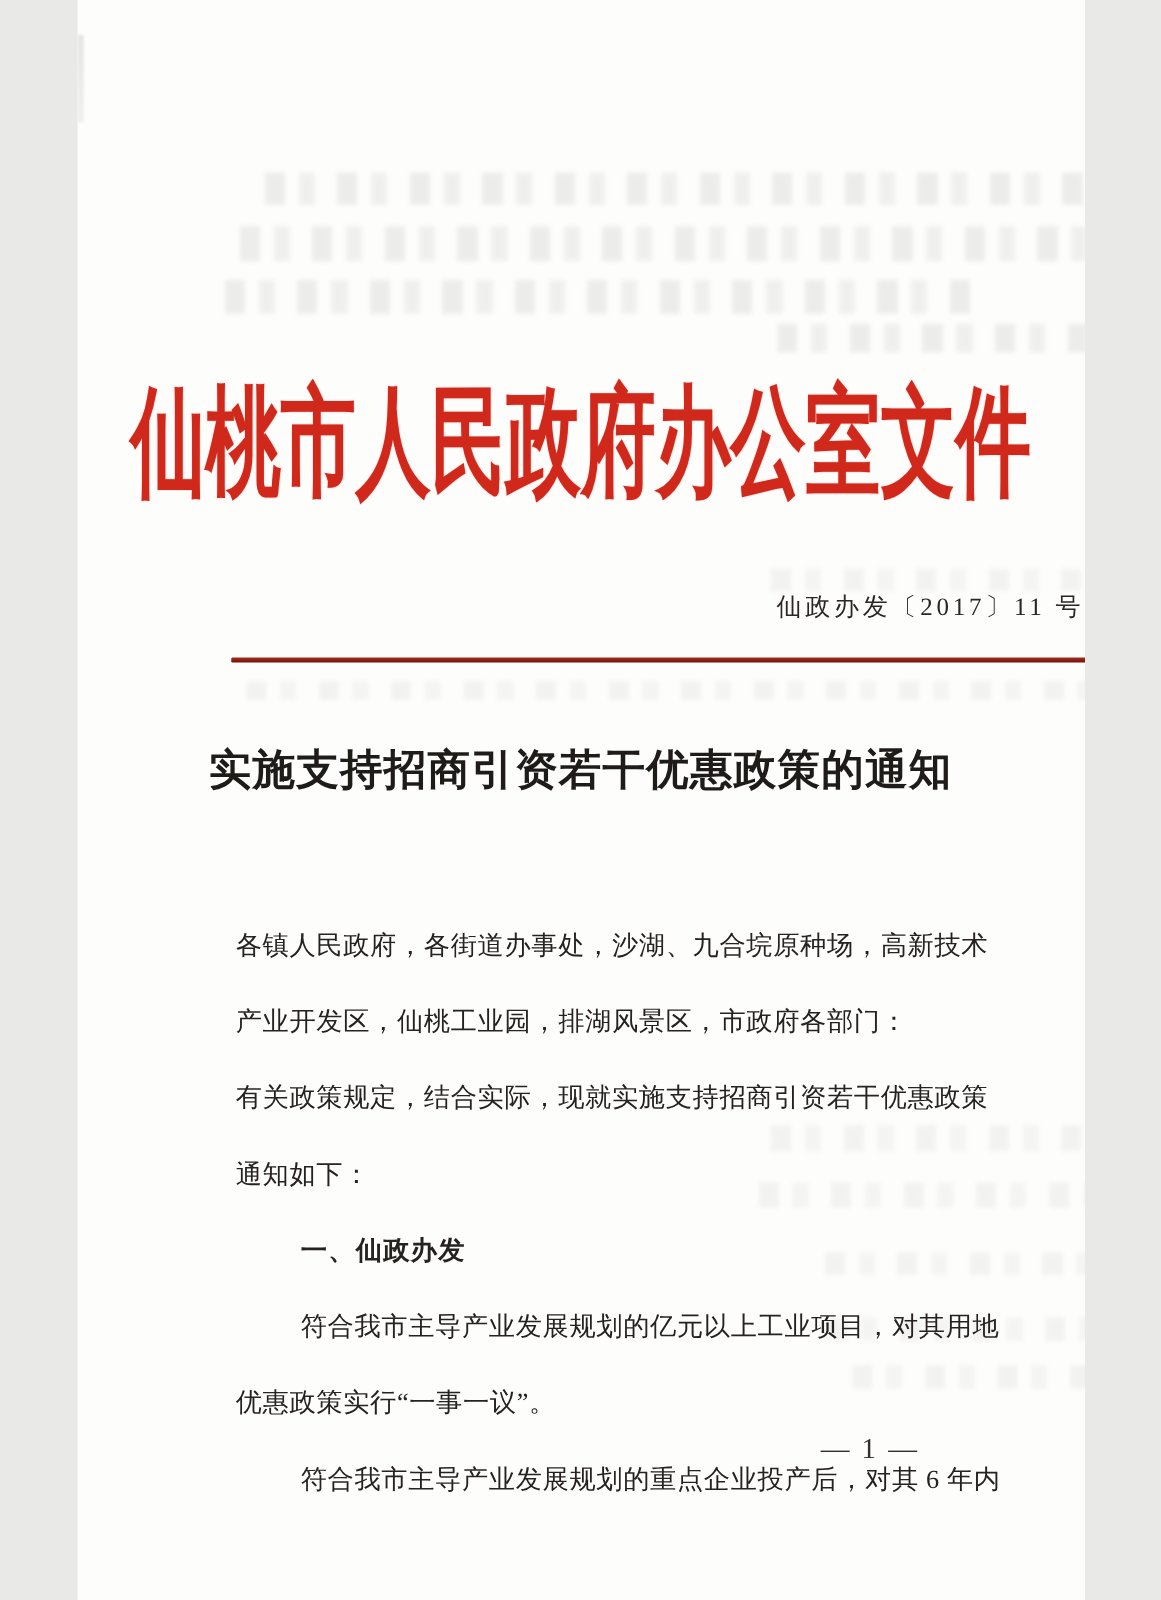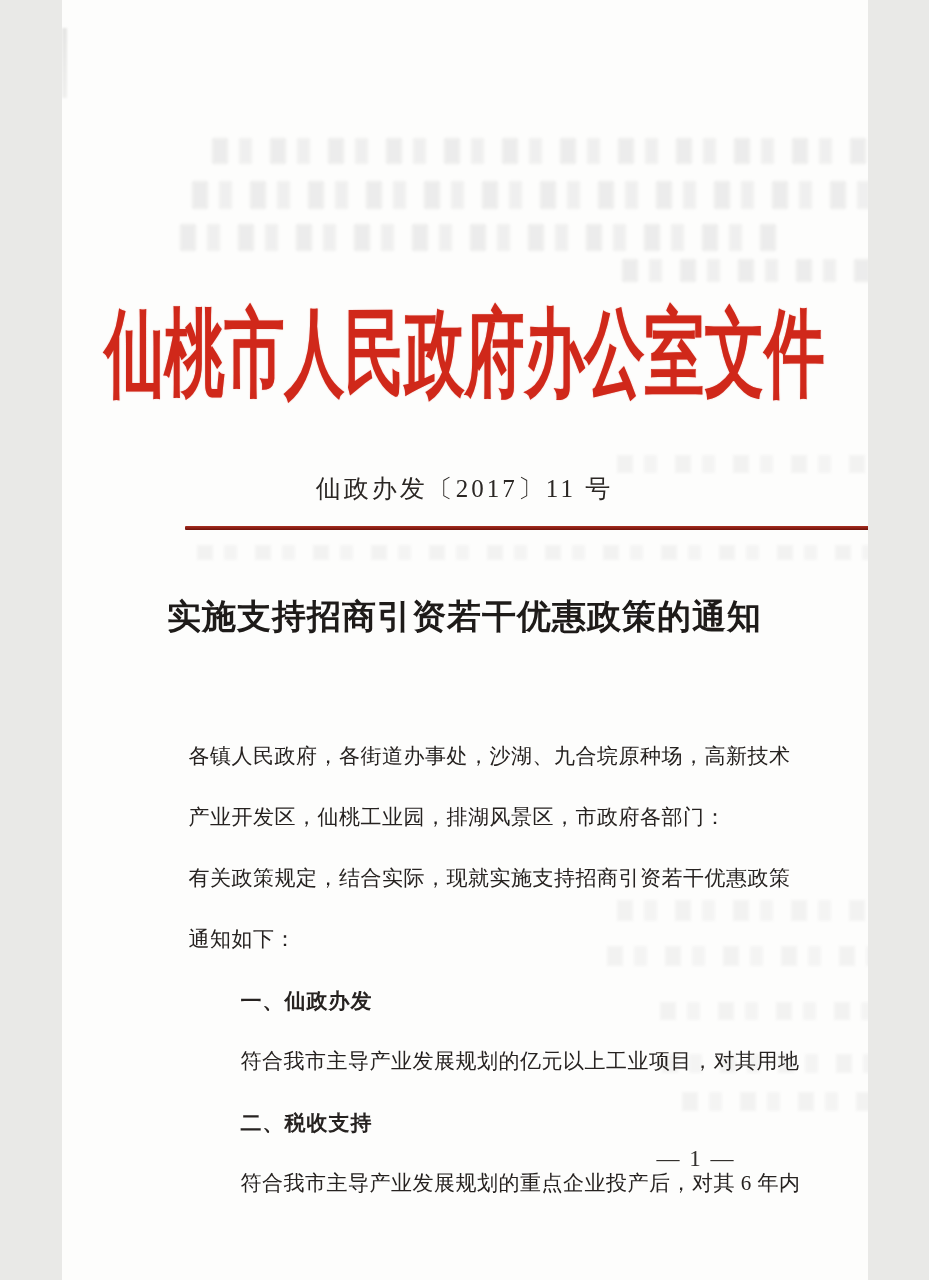--- a/index.html
+++ b/index.html
@@ -46,22 +46,22 @@
     transform-origin: top center;
     white-space: nowrap;
     text-shadow: 0 0 1px rgba(208, 40, 26, 0.45);
   }
 
   .doc-number {
     position: absolute;
     top: 472px;
     left: 0;
     width: 100%;
-    text-align: center;
-    font-size: 25px;
+    text-align: right;
+    font-size: 20px;
     letter-spacing: 3px;
     color: #2b2724;
   }
 
   .red-line {
     position: absolute;
     top: 526px;
     left: 123px;
     width: 712px;
     height: 4px;
@@ -159,19 +159,19 @@
     <div class="t2">实施支持招商引资若干优惠政策的通知</div>
   </div>
 
   <div class="body-text">
     <div class="line">各镇人民政府，各街道办事处，沙湖、九合垸原种场，高新技术</div>
     <div class="line">产业开发区，仙桃工业园，排湖风景区，市政府各部门：</div>
     <div class="line">有关政策规定，结合实际，现就实施支持招商引资若干优惠政策</div>
     <div class="line">通知如下：</div>
     <div class="line indent heading">一、仙政办发</div>
     <div class="line indent">符合我市主导产业发展规划的亿元以上工业项目，对其用地</div>
-    <div class="line indent heading">二、税收支持</div>
+    <div class="line">优惠政策实行“一事一议”。</div>
     <div class="line indent">符合我市主导产业发展规划的重点企业投产后，对其 6 年内</div>
   </div>
 
   <div class="page-number">— 1 —</div>
 
 </div>
 
 </body></html>

